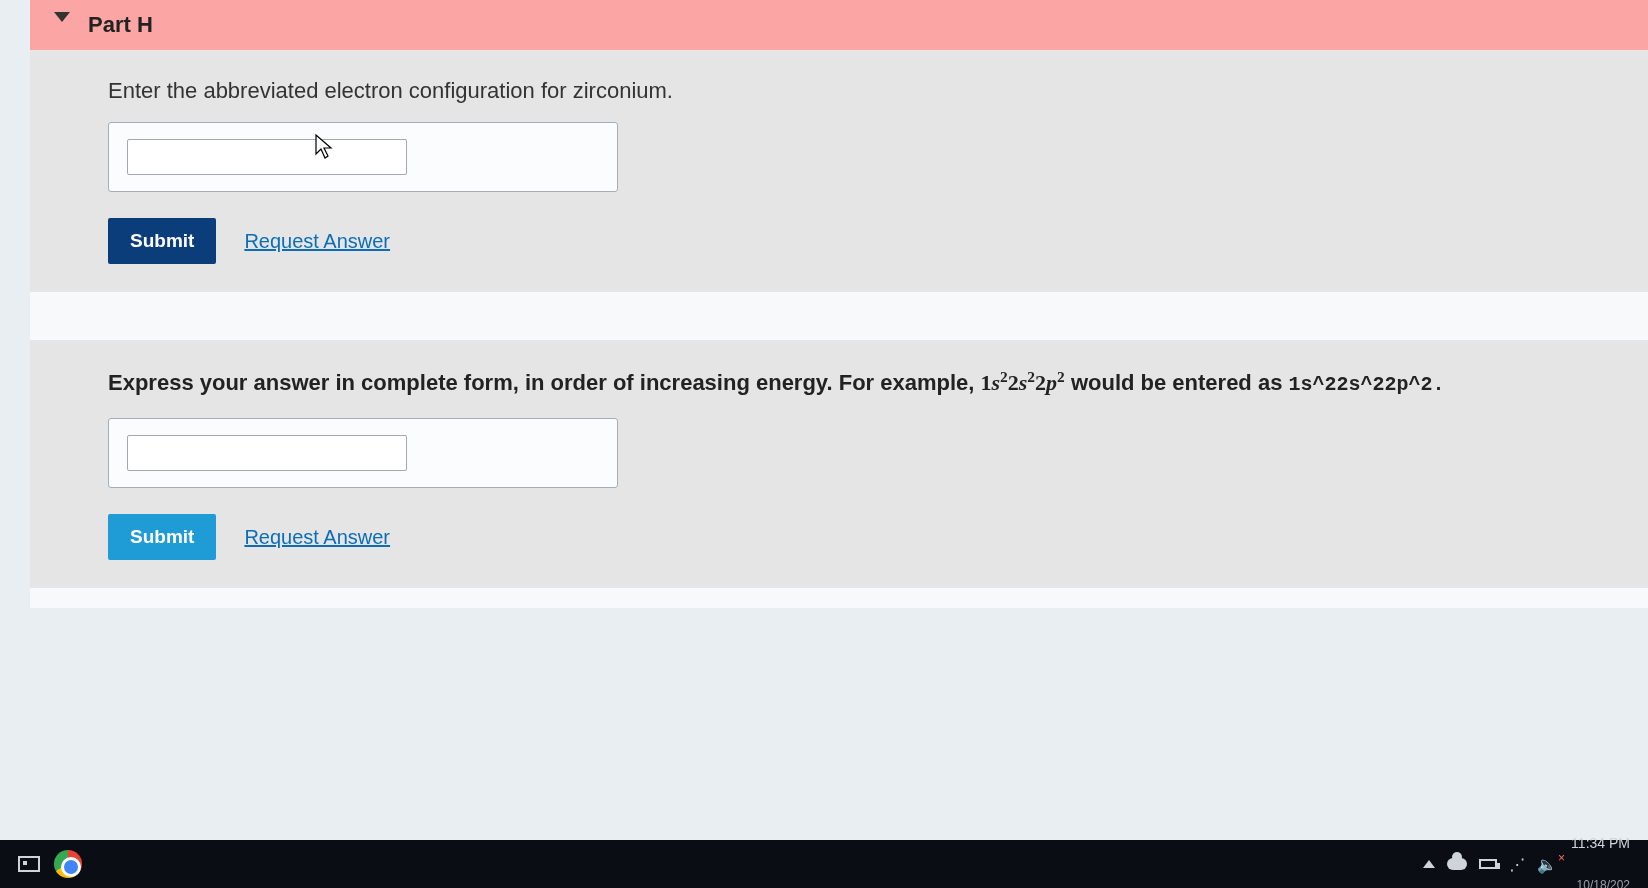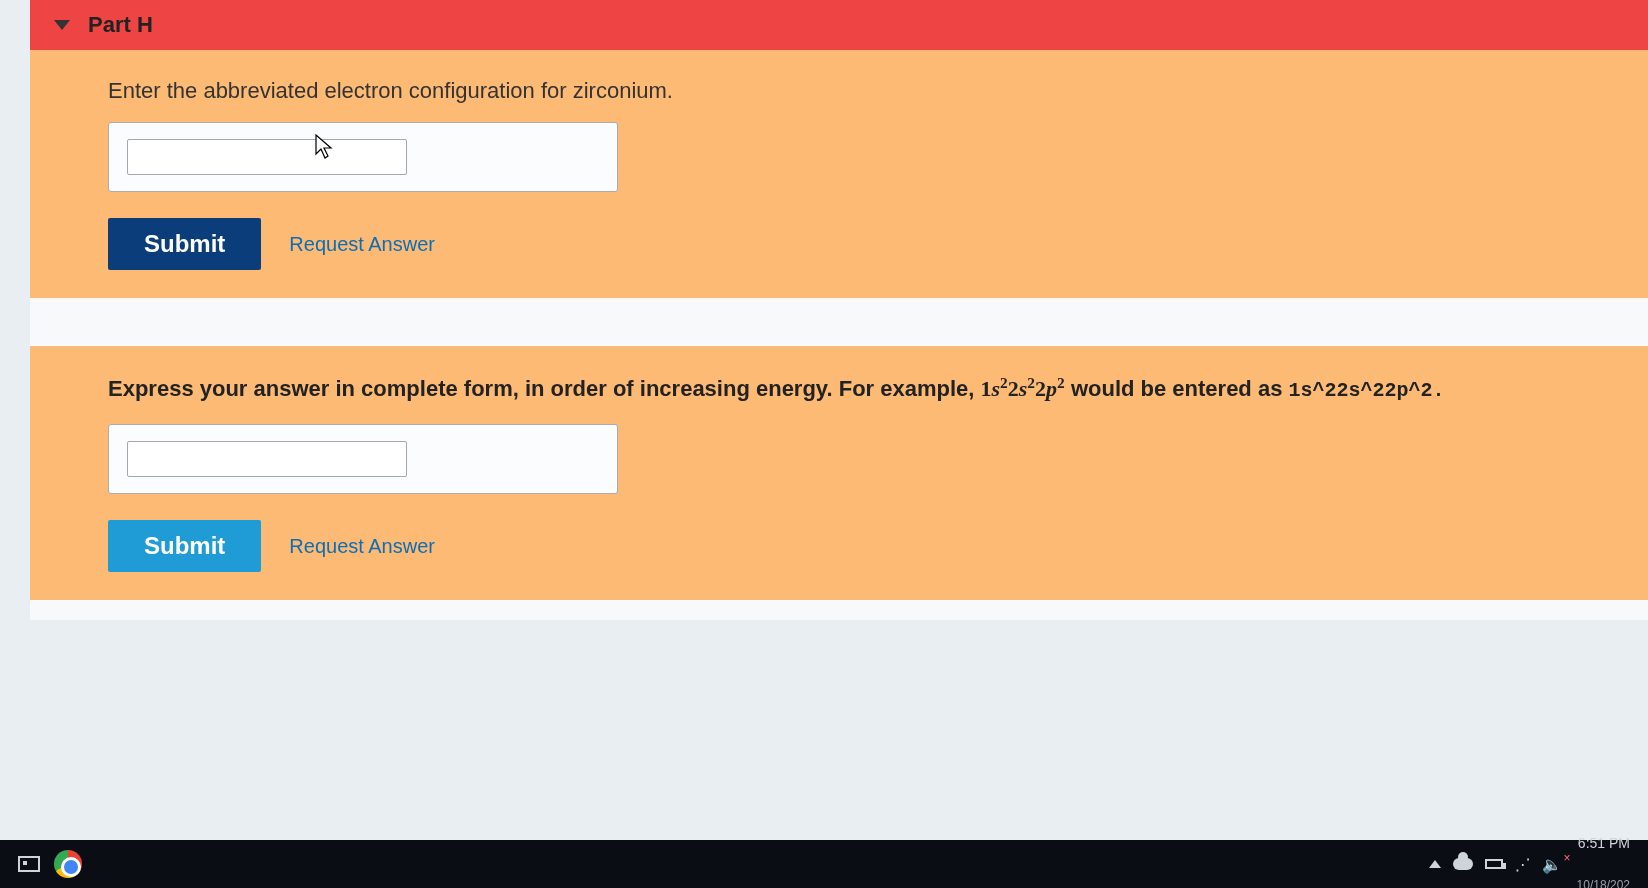--- a/index.html
+++ b/index.html
@@ -10,41 +10,41 @@
       height: 888px;
       position: relative;
       overflow: hidden;
     }
     .page-container {
       background: #f7f9fb;
       margin-left: 30px;
       padding-bottom: 20px;
     }
     .part-header {
-      background: #ef4444;
+      background: #fca5a5;
       padding: 12px 24px;
       display: flex;
-      align-items: center;
+      align-items: flex-start;
       gap: 18px;
     }
     .collapse-triangle {
       width: 0; height: 0;
       border-left: 8px solid transparent;
       border-right: 8px solid transparent;
       border-top: 10px solid #333;
       cursor: pointer;
     }
     .part-title {
       font-weight: bold;
       font-size: 22px;
       color: #222;
     }
     .part-body {
       padding: 28px 38px 28px 78px;
-      background: #fdba74;
+      background: #e5e5e5;
     }
     .prompt-line {
       font-size: 22px;
       color: #333;
       margin-bottom: 18px;
     }
     .instruct-line {
       font-size: 22px;
       font-weight: bold;
       color: #222;
@@ -77,34 +77,35 @@
       font-size: 18px;
       padding: 4px 8px;
       background: #fff;
     }
     .actions {
       display: flex;
       align-items: center;
       gap: 28px;
     }
     .btn {
-      padding: 12px 36px;
+      padding: 12px 22px;
       border: none;
-      font-size: 24px;
+      font-size: 19px;
       font-weight: 600;
       color: #fff;
       cursor: pointer;
       border-radius: 2px;
     }
     .btn-submit-dark { background: #0a3d7a; }
     .btn-submit-light { background: #1f9bd6; }
     .link-action {
       color: #0b6eb6;
       font-size: 20px;
       font-weight: 500;
+      text-decoration: underline;
       cursor: pointer;
     }
     .spacer-between-parts { height: 48px; }
     
     .taskbar {
       position: absolute;
       left: 0; right: 0; bottom: 0;
       height: 48px;
       background: #0b0d14;
       display: flex;
@@ -231,21 +232,21 @@
   </div>
   <div class="right">
     <div class="tray-icons">
       <div class="chevron-up"></div>
       <div class="cloud-icon"></div>
       <div class="battery-icon"></div>
       <span class="wifi-icon">⋰</span>
       <span class="vol-icon">🔈<span class="vol-x">×</span></span>
     </div>
     <div class="time-block">
-      <div class="time">6:51 PM</div>
+      <div class="time">11:34 PM</div>
       <div class="date">10/18/202</div>
     </div>
   </div>
 </div>
 
 <div class="cursor">
   <svg viewBox="0 0 18 26">
       <path d="M1 1 L1 20 L6 15 L10 24 L13 22 L9 14 L16 14 Z" fill="#fff" stroke="#000" stroke-width="1.2"></path>
     </svg>
 </div>

